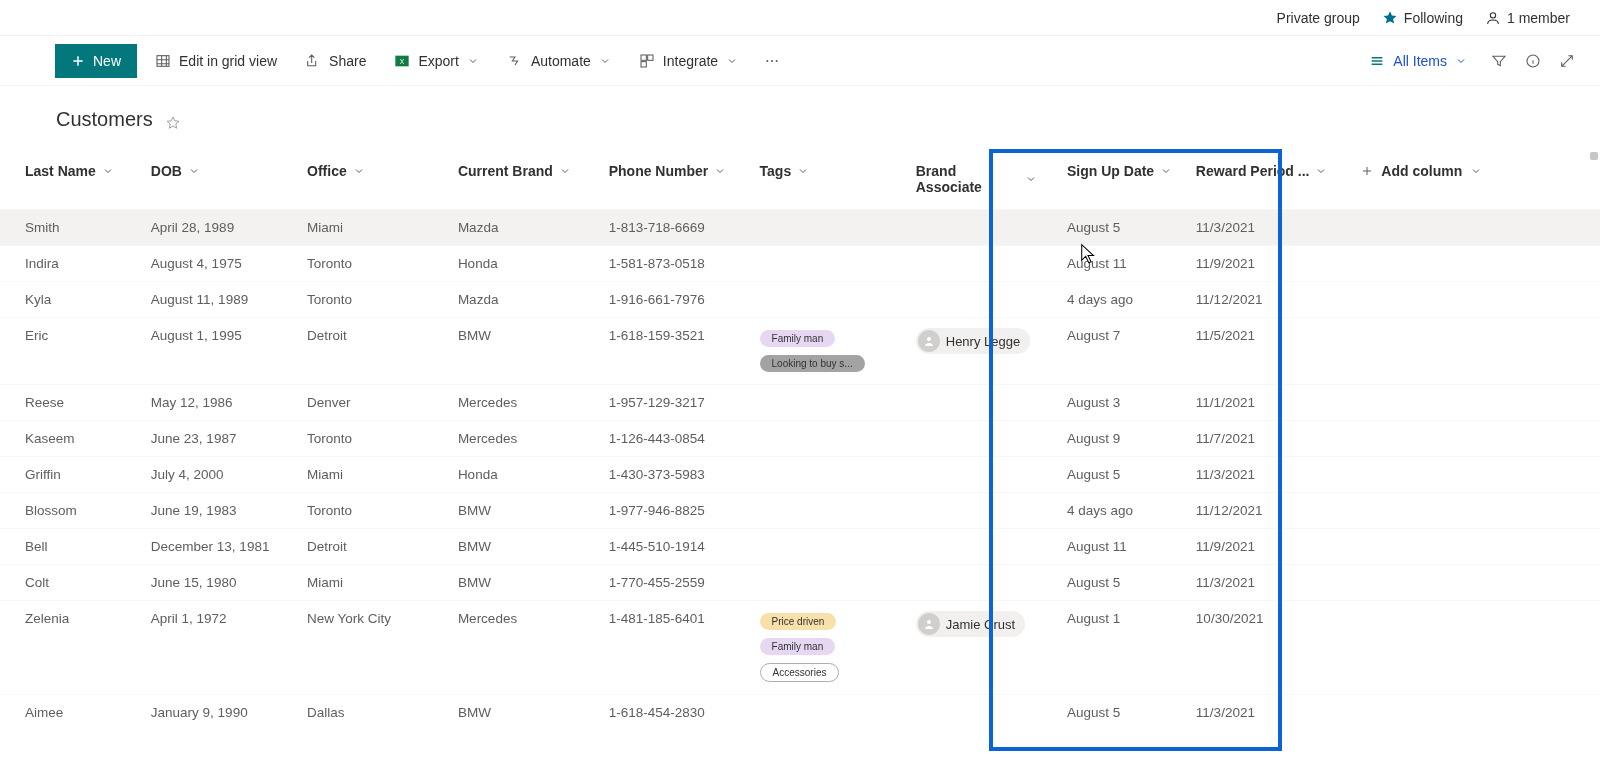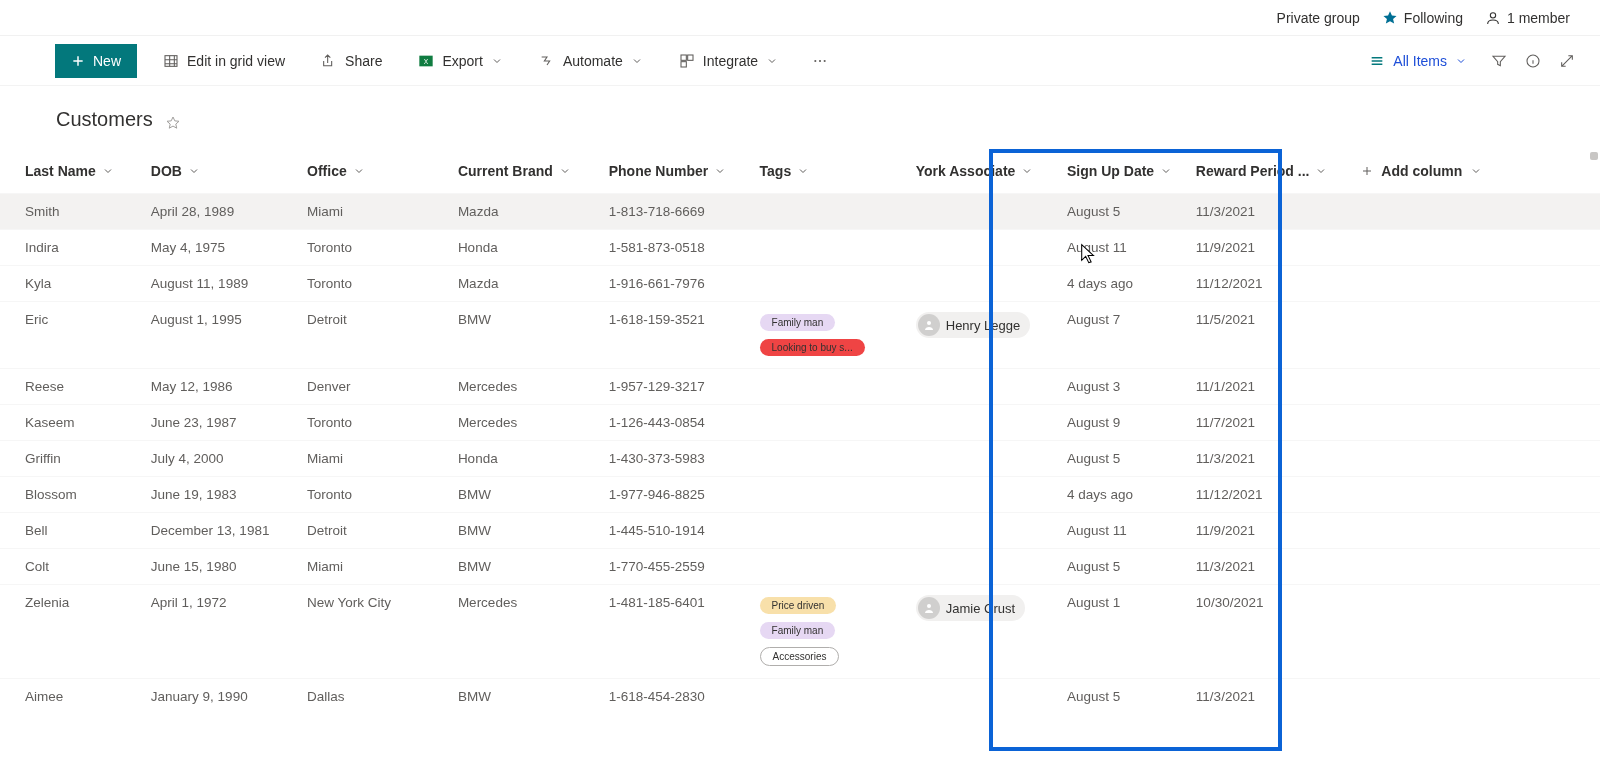--- a/index.html
+++ b/index.html
@@ -25,21 +25,21 @@
   }
   .topbar .item { display: flex; align-items: center; gap: 6px; font-size: 14px; }
   .star-filled { color: #006f94; }
 
   
   .cmdbar {
     display: flex;
     align-items: center;
     height: 50px;
     padding: 0 25px 0 55px;
-    gap: 16px;
+    gap: 8px;
     border-bottom: 1px solid #f3f3f3;
   }
   .btn-new {
     background: #03787c;
     color: #fff;
     border: none;
     height: 34px;
     padding: 0 16px;
     display: flex;
     align-items: center;
@@ -389,21 +389,21 @@
                 <span>Tags</span>
                 <span class="chev">
                   <svg class="ico12" viewBox="0 0 24 24" fill="none" stroke="currentColor" stroke-width="2">
                     <path d="M6 9l6 6 6-6"></path>
                   </svg>
                 </span>
               </span>
             </th>
           <th class="col-sa">
               <span class="hdr">
-                <span>York Associate</span>
+                <span>Brand Associate</span>
                 <span class="chev">
                   <svg class="ico12" viewBox="0 0 24 24" fill="none" stroke="currentColor" stroke-width="2">
                     <path d="M6 9l6 6 6-6"></path>
                   </svg>
                 </span>
               </span>
             </th>
           <th class="col-sud">
               <span class="hdr">
                 <span>Sign Up Date</span>
@@ -449,21 +449,21 @@
             <td class="col-br">Mazda</td>
             <td class="col-ph">1-813-718-6669</td>
             <td class="col-tag"></td>
             <td class="col-sa"></td>
             <td class="col-sud">August 5</td>
             <td class="col-rp">11/3/2021</td>
             <td class="col-add"></td>
           </tr>
           <tr>
             <td class="col-ln">Indira</td>
-            <td class="col-dob">May 4, 1975</td>
+            <td class="col-dob">August 4, 1975</td>
             <td class="col-off">Toronto</td>
             <td class="col-br">Honda</td>
             <td class="col-ph">1-581-873-0518</td>
             <td class="col-tag"></td>
             <td class="col-sa"></td>
             <td class="col-sud">August 11</td>
             <td class="col-rp">11/9/2021</td>
             <td class="col-add"></td>
           </tr>
           <tr>
@@ -480,21 +480,21 @@
           </tr>
           <tr>
             <td class="col-ln">Eric</td>
             <td class="col-dob">August 1, 1995</td>
             <td class="col-off">Detroit</td>
             <td class="col-br">BMW</td>
             <td class="col-ph">1-618-159-3521</td>
             <td class="col-tag">
               <div class="tag-stack">
                 <span class="pill" style="background: rgb(230, 216, 243);">Family man</span>
-                <span class="pill" style="background: #ef4444;">Looking to buy s...</span>
+                <span class="pill" style="background: #a3a3a3;">Looking to buy s...</span>
               </div>
             </td>
             <td class="col-sa"><span class="person">
                 <span class="ava">
                   <svg width="12" height="12" viewBox="0 0 24 24" fill="currentColor">
                     <circle cx="12" cy="8" r="4"></circle>
                     <path d="M4 22c0-4 4-6 8-6s8 2 8 6z"></path>
                   </svg>
                 </span>
                 <span>Henry Legge</span>

